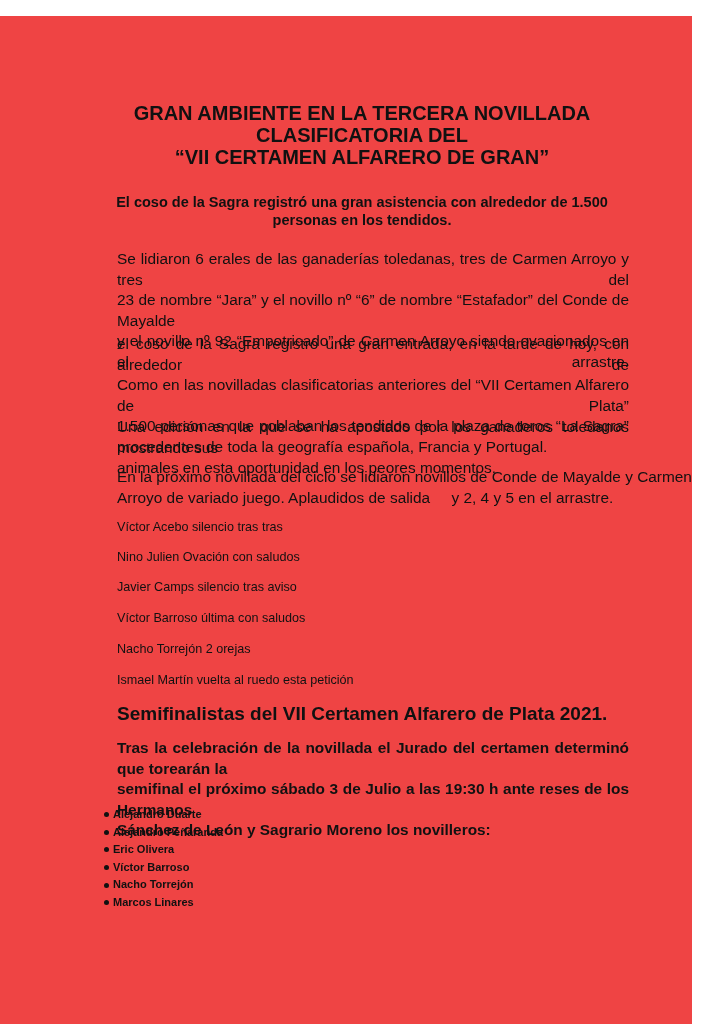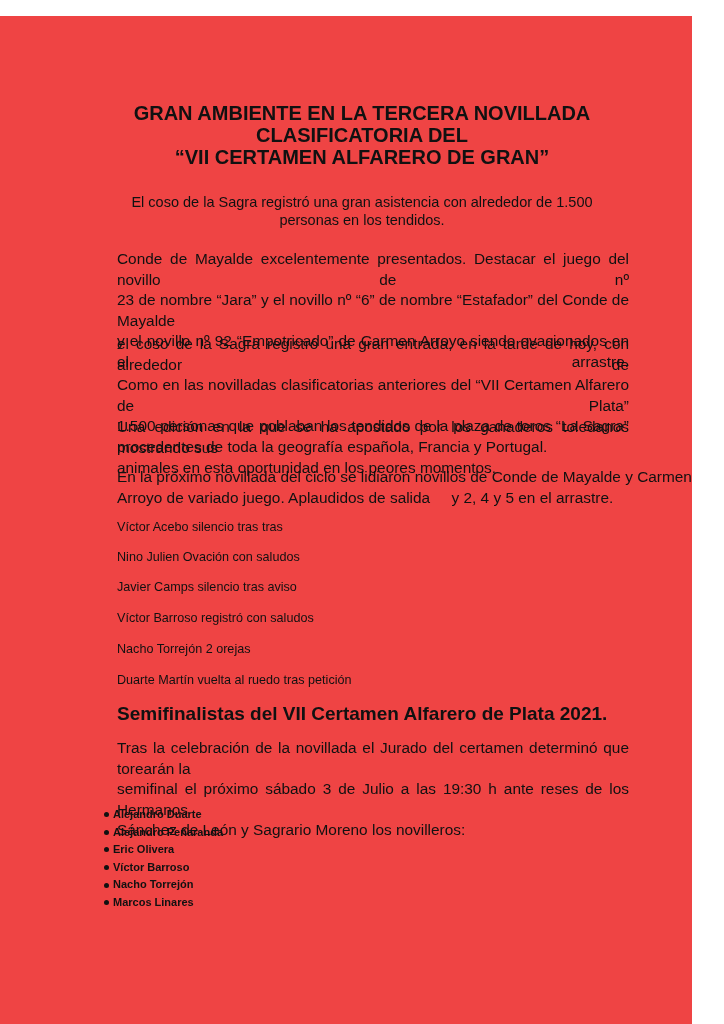--- a/index.html
+++ b/index.html
@@ -1,20 +1,20 @@
 <!DOCTYPE html>
 <html><head>
 <meta charset="utf-8">
 <style>
   html, body { margin: 0; padding: 0; background: #ffffff; }
   body { width: 724px; height: 1024px; position: relative; overflow: hidden; color: #111111; font-family: "Liberation Sans", sans-serif; }
   .page { position: absolute; left: 0; top: 16px; width: 692px; height: 1024px; background: #ef4444; }
   .title { position: absolute; left: 70px; width: 584px; top: 86px; text-align: center; font-weight: bold; font-size: 20px; line-height: 22px; margin: 0; }
   .title span { display: block; }
-  .subtitle { position: absolute; left: 95px; width: 534px; top: 177px; text-align: center; font-weight: normal; font-size: 14.5px; line-height: 18px; margin: 0; }
+  .subtitle { position: absolute; left: 95px; width: 534px; top: 177px; text-align: center; font-weight: bold; font-size: 14.5px; line-height: 18px; margin: 0; }
   .subtitle span { display: block; }
   .para { position: absolute; left: 117px; width: 512px; margin: 0; font-size: 15.4px; line-height: 20.5px; }
   .line { display: block; text-align: justify; text-align-last: justify; }
   .line.last { text-align-last: left; }
   .result { position: absolute; left: 117px; margin: 0; font-size: 12.6px; line-height: 15px; }
   .section-head { position: absolute; left: 117px; top: 689px; margin: 0; font-weight: bold; font-size: 19px; line-height: 18px; }
   .list { position: absolute; left: 102px; top: 790px; margin: 0; padding: 0; list-style: none; font-size: 11px; line-height: 17.6px; font-weight: bold; }
   .list li { display: flex; align-items: center; }
   .bullet { display: inline-block; width: 5px; height: 5px; border-radius: 50%; background: #111111; margin-right: 4px; margin-left: 2px; }
 </style>
@@ -28,21 +28,21 @@
     <span>CLASIFICATORIA DEL</span>
     <span>“VII CERTAMEN ALFARERO DE GRAN”</span>
   </h1>
 
   <h2 class="subtitle">
     <span>El coso de la Sagra registró una gran asistencia con alrededor de 1.500</span>
     <span>personas en los tendidos.</span>
   </h2>
 
   <p class="para" style="top:233px;">
-    <span class="line">Conde de Mayalde excelentemente presentados. Destacar el juego del novillo de nº</span>
+    <span class="line">Se lidiaron 6 erales de las ganaderías toledanas, tres de Carmen Arroyo y tres del</span>
     <span class="line">23 de nombre “Jara” y el novillo nº “6” de nombre “Estafador” del Conde de Mayalde</span>
     <span class="line">y el novillo nº 92 “Empotricado” de Carmen Arroyo siendo ovacionados en el arrastre.</span>
   </p>
 
   <p class="para" style="top:318px;">
     <span class="line">el coso de la Sagra registró una gran entrada, en la tarde de hoy, con alrededor de</span>
     <span class="line">Como en las novilladas clasificatorias anteriores del “VII Certamen Alfarero de Plata”</span>
     <span class="line">1.500 personas que poblaban los tendidos de la plaza de toros “La Sagra”</span>
     <span class="line last">procedentes de toda la geografía española, Francia y Portugal.</span>
   </p>
@@ -53,27 +53,27 @@
   </p>
 
   <p class="para" style="top:451px;">
     <span class="line last" style="white-space:pre;">En la próximo novillada del ciclo se lidiaron novillos de Conde de Mayalde y Carmen</span>
     <span class="line last" style="white-space:pre;">Arroyo de variado juego. Aplaudidos de salida     y 2, 4 y 5 en el arrastre.</span>
   </p>
 
   <p class="result" style="top:504px;">Víctor Acebo silencio tras tras</p>
   <p class="result" style="top:534px;text-align:right;">Nino Julien Ovación con saludos</p>
   <p class="result" style="top:564px;">Javier Camps silencio tras aviso</p>
-  <p class="result" style="top:595px;">Víctor Barroso registró con saludos</p>
+  <p class="result" style="top:595px;">Víctor Barroso última con saludos</p>
   <p class="result" style="top:626px;">Nacho Torrejón 2 orejas</p>
-  <p class="result" style="top:657px;">Duarte Martín vuelta al ruedo tras petición</p>
+  <p class="result" style="top:657px;">Ismael Martín vuelta al ruedo esta petición</p>
 
   <h3 class="section-head">Semifinalistas del VII Certamen Alfarero de Plata 2021.</h3>
 
-  <p class="para" style="top:722px;">
+  <p class="para" style="top:722px;font-weight:bold;">
     <span class="line last">Tras la celebración de la novillada el Jurado del certamen determinó que torearán la</span>
     <span class="line last">semifinal el próximo sábado 3 de Julio a las 19:30 h ante reses de los Hermanos</span>
     <span class="line last">Sánchez de León y Sagrario Moreno los novilleros:</span>
   </p>
 
   <ul class="list">
     <li>
         <span class="bullet"></span>
         <span>Alejandro Duarte</span>
       </li>

